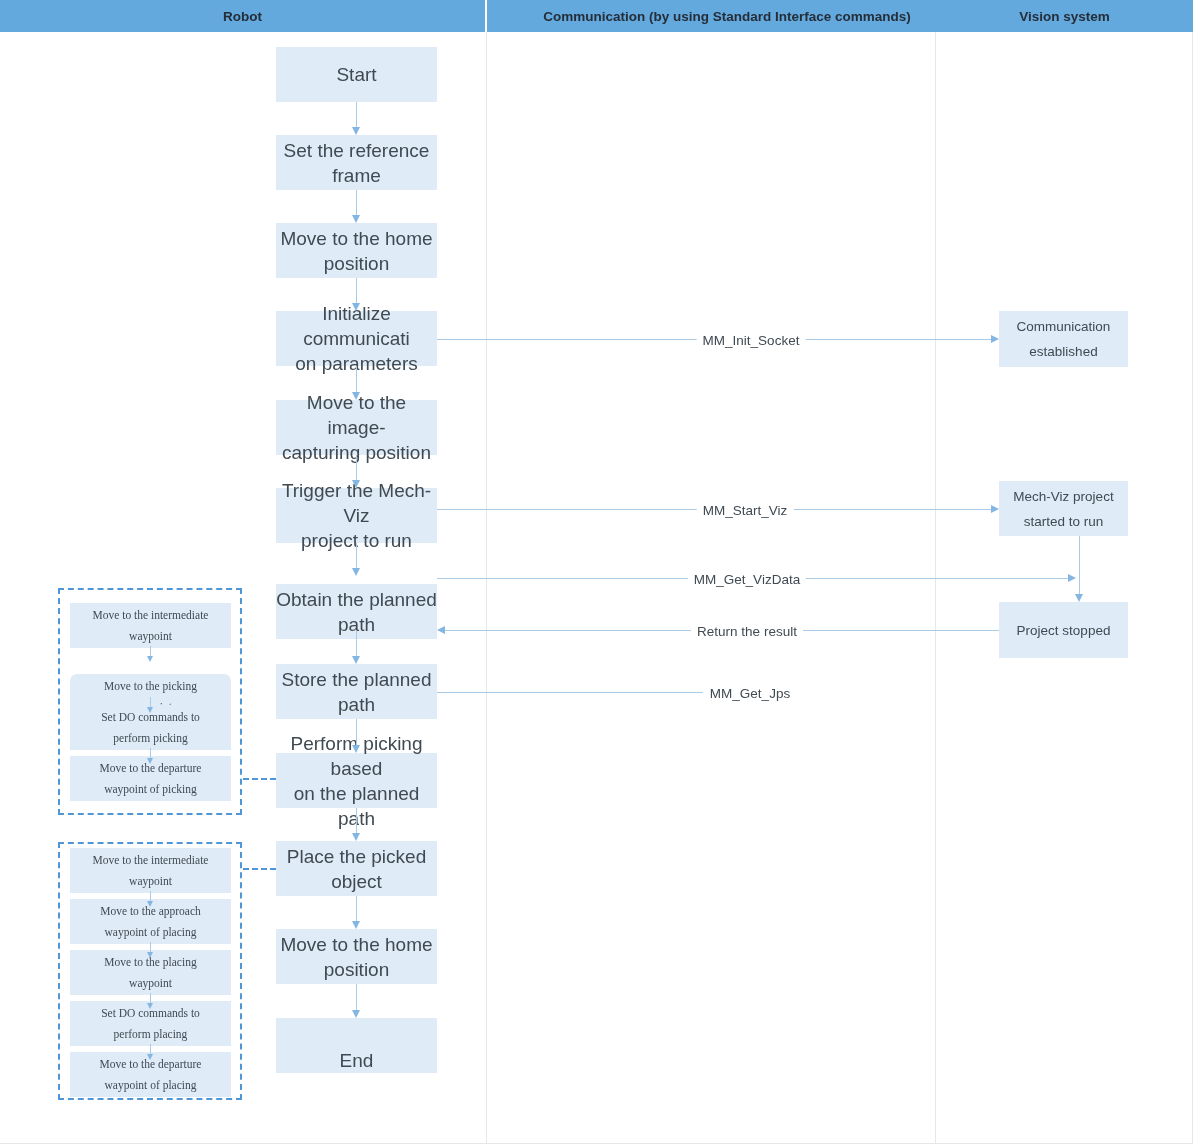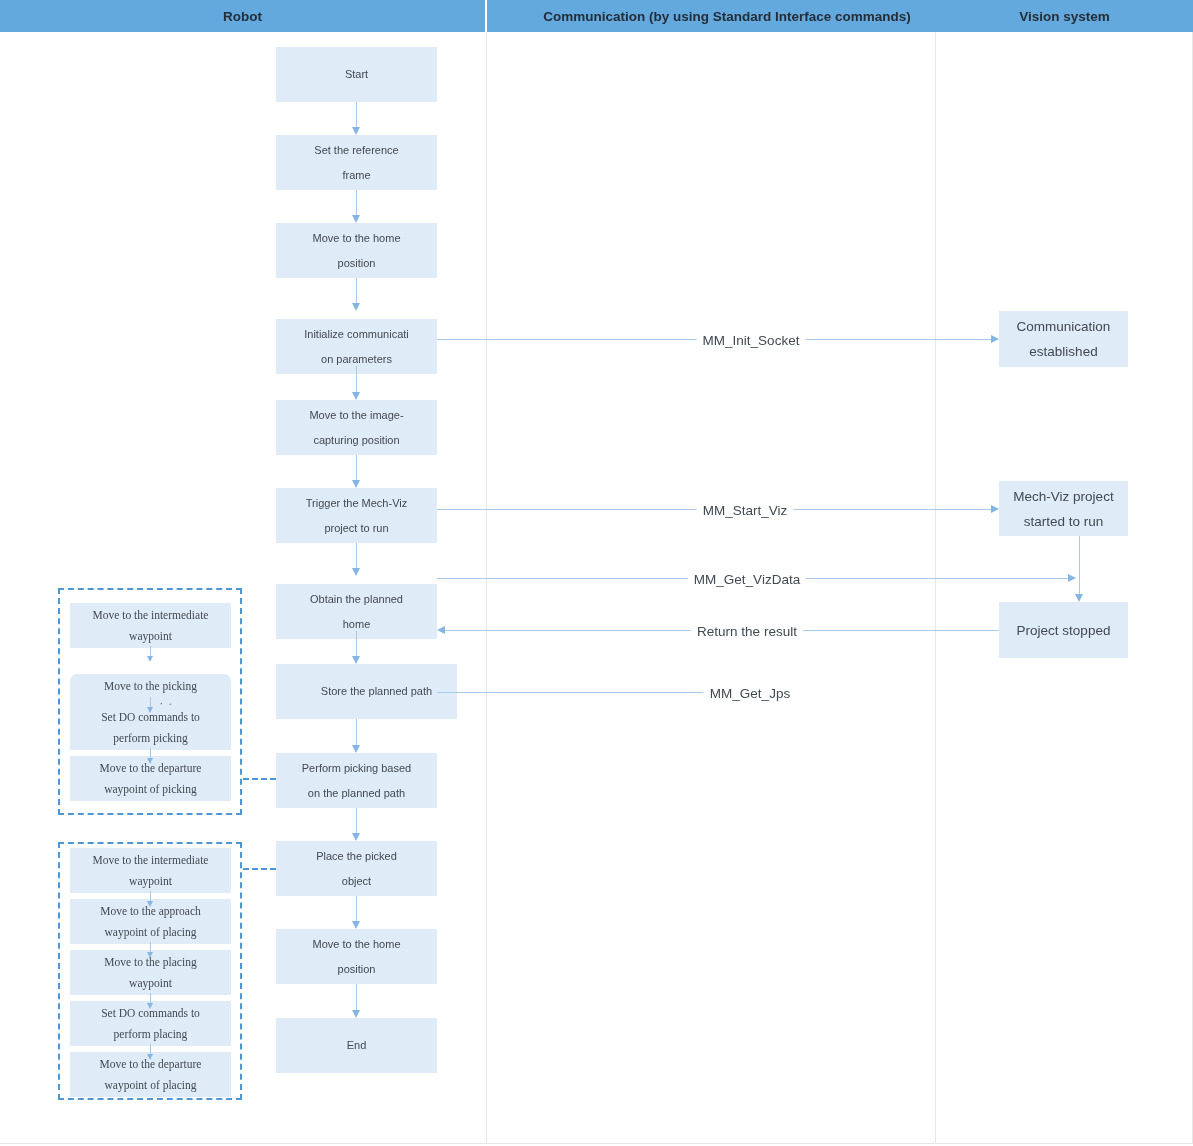--- a/index.html
+++ b/index.html
@@ -17,21 +17,21 @@
   
   .vdiv { position:absolute; width:1px; background:var(--divider,#E7E7E7); }
   .hdiv { position:absolute; height:1px; background:var(--divider,#E7E7E7); }
   
   .node {
     position:absolute; background:var(--node-bg,#DFEBF7); color:var(--node-text,#404A52);
     display:flex; flex-direction:column; align-items:center; justify-content:center;
     text-align:center;
   }
   .node span { display:block; }
-  .node-main   { left:276px; width:161px; height:55px; font-size:11px; line-height:25px; }
+  .node-main   { left:276px; width:161px; height:55px; font-size:19px; line-height:25px; }
   .node-vision { left:999px; width:129px; height:56px; font-size:13.5px; line-height:25px; }
   .node-sub    { left:70px;  width:161px; height:45px; font-size:11.5px; line-height:21px;font-family:Liberation Serif, serif; }
   
   .varrow { position:absolute; width:1px; background:var(--arrow,#A9CBE8); }
   .varrow::after {
     content:""; position:absolute; left:-4px; bottom:-8px;
     border:4px solid transparent; border-bottom:none; border-top:8px solid var(--arrowhead,#85B6E2);
   }
   .varrow-sub::after { left:-3px; bottom:-6px; border-width:3px; border-bottom:none; border-top-width:6px; }
   .harrow { position:absolute; height:1px; background:var(--arrow,#A9CBE8); }
@@ -74,52 +74,52 @@
       <span>Start</span>
     </div>
   <div class="node node-main" style="top:135px;">
       <span>Set the reference</span>
       <span>frame</span>
     </div>
   <div class="node node-main" style="top:223px;">
       <span>Move to the home</span>
       <span>position</span>
     </div>
-  <div class="node node-main" style="top:319px;">
+  <div class="node node-main" style="top:311px;">
       <span>Initialize communicati</span>
       <span>on parameters</span>
     </div>
   <div class="node node-main" style="top:400px;">
       <span>Move to the image-</span>
       <span>capturing position</span>
     </div>
   <div class="node node-main" style="top:488px;">
       <span>Trigger the Mech-Viz</span>
       <span>project to run</span>
     </div>
   <div class="node node-main" style="top:576px;margin-top:8px;">
       <span>Obtain the planned</span>
-      <span>home</span>
-    </div>
-  <div class="node node-main" style="top:664px;padding-left:20px;">
+      <span>path</span>
+    </div>
+  <div class="node node-main" style="top:664px;">
       <span>Store the planned path</span>
     </div>
   <div class="node node-main" style="top:753px;">
       <span>Perform picking based</span>
       <span>on the planned path</span>
     </div>
   <div class="node node-main" style="top:841px;">
       <span>Place the picked</span>
       <span>object</span>
     </div>
   <div class="node node-main" style="top:929px;">
       <span>Move to the home</span>
       <span>position</span>
     </div>
-  <div class="node node-main" style="top:1018px;">
+  <div class="node node-main" style="top:1018px;justify-content:flex-end;">
       <span>End</span>
     </div>
 
   <div class="varrow" style="left:356px; top:102px; height:25px;"></div>
   <div class="varrow" style="left:356px; top:190px; height:25px;"></div>
   <div class="varrow" style="left:356px; top:278px; height:25px;"></div>
   <div class="varrow" style="left:356px; top:366px; height:26px;"></div>
   <div class="varrow" style="left:356px; top:455px; height:25px;"></div>
   <div class="varrow" style="left:356px; top:543px; height:25px;"></div>
   <div class="varrow" style="left:356px; top:631px; height:25px;"></div>

